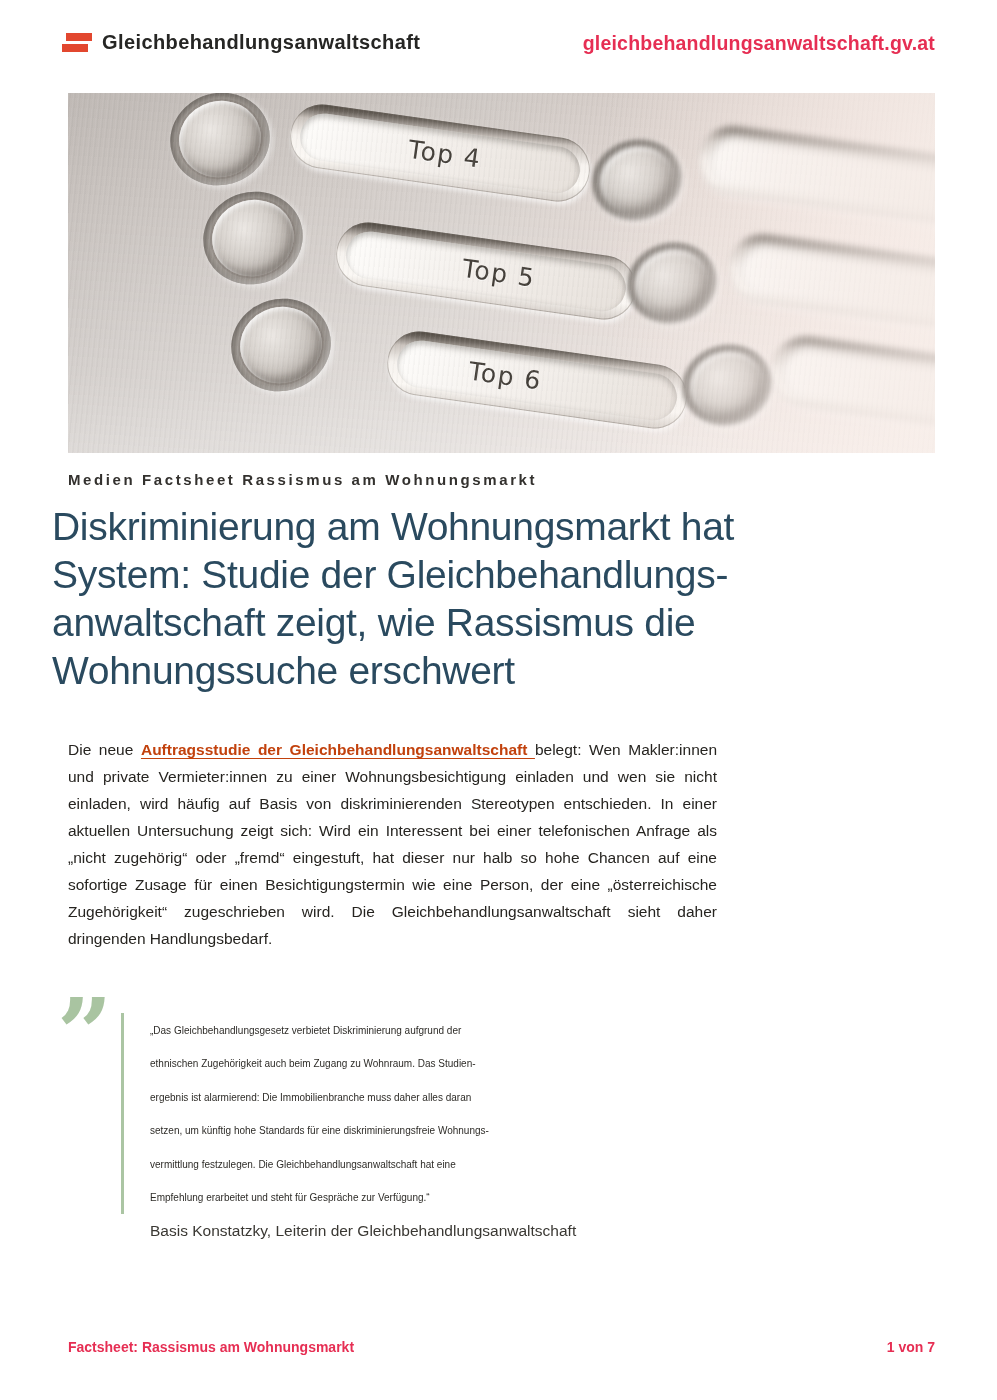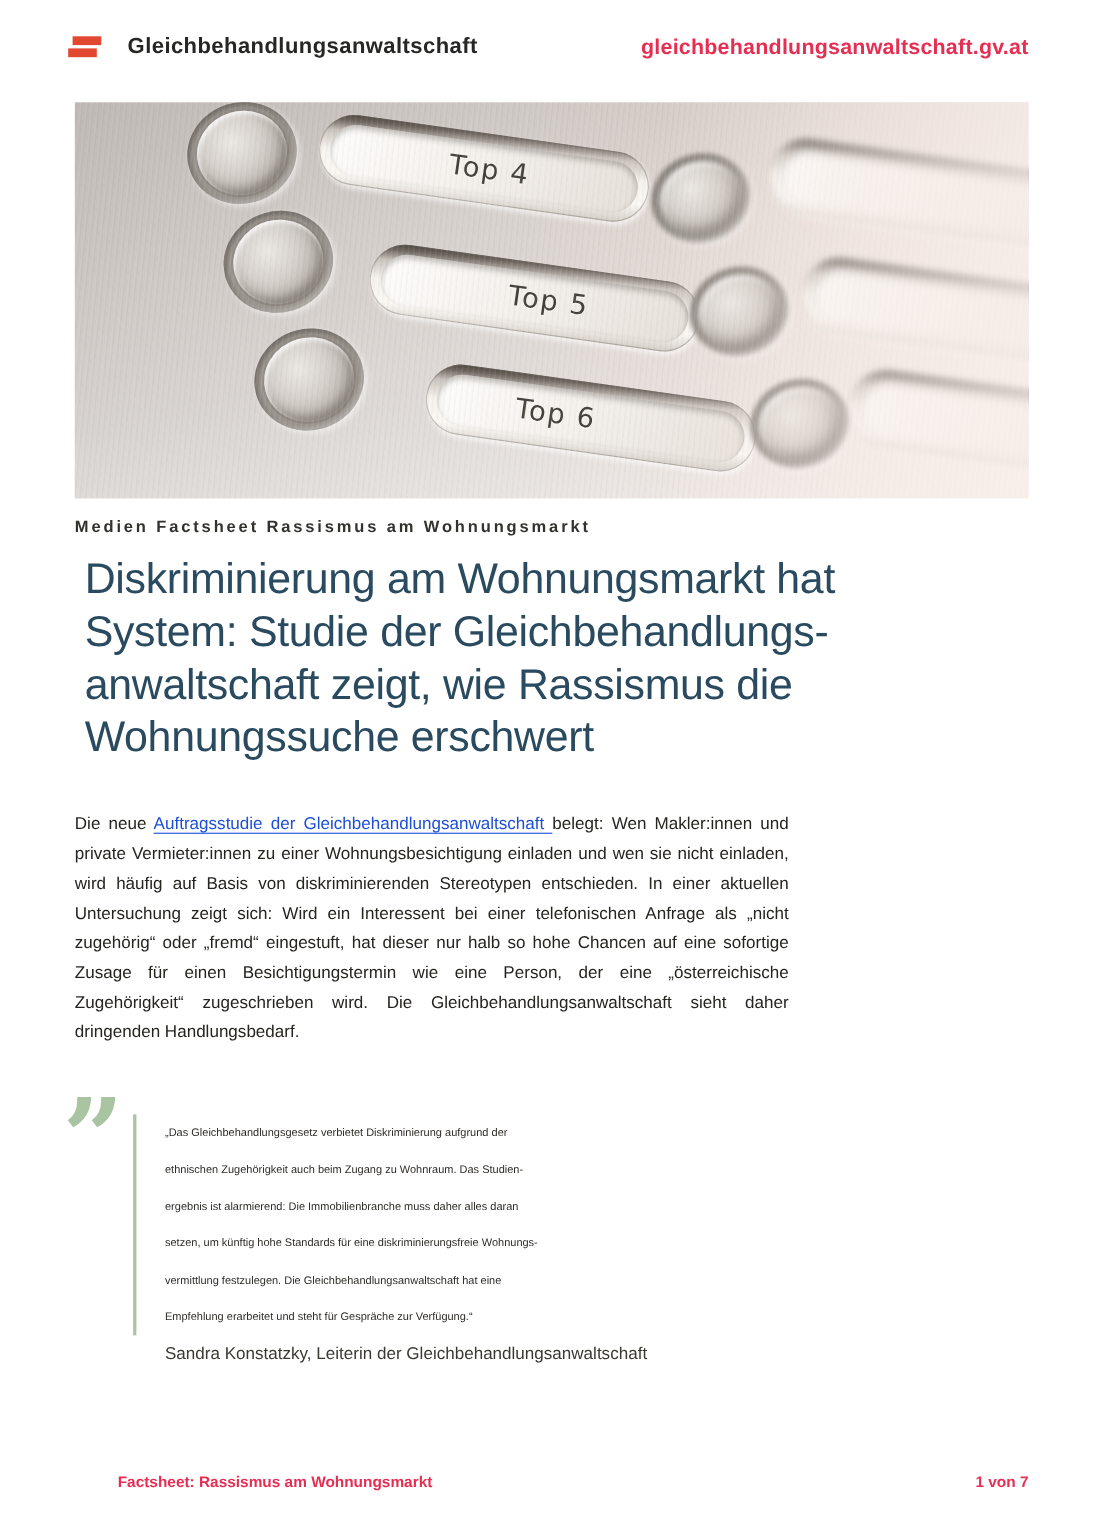--- a/index.html
+++ b/index.html
@@ -4,21 +4,21 @@
 <style>
   html,body { margin:0; padding:0; background:#ffffff; }
   body { width:997px; height:1400px; position:relative; font-family:"Liberation Sans", sans-serif; }
   .page { position:absolute; inset:0; width:997px; height:1400px; overflow:hidden; background:#ffffff; }
 
   
   .logo { position:absolute; left:62px; top:32px; width:32px; height:22px; }
   .logo .bar { position:absolute; height:8px; width:26px; background:#e2472f; }
   .logo .bar.top { left:4px; top:1px; }
   .logo .bar.bottom { left:0px; top:12px; }
-  .brand { position:absolute; left:116px; top:31px; font-size:20px; font-weight:600; letter-spacing:0.4px; color:#262624; }
+  .brand { position:absolute; left:102px; top:31px; font-size:20px; font-weight:600; letter-spacing:0.4px; color:#262624; }
   .site-url { position:absolute; right:62px; top:32px; font-size:19.5px; font-weight:700; letter-spacing:0.2px; color:#e62e53; text-decoration:none; }
 
   
   .hero { position:absolute; left:68px; top:93px; width:867px; height:360px; overflow:hidden;
           background:linear-gradient(100deg,#c7c1bd 0%,#d0cac6 22%,#d9d3cf 45%,#e4dad5 68%,#efe3de 85%,#f4e9e4 100%); }
   .hero .sheen { position:absolute; inset:0;
           background:linear-gradient(180deg,rgba(120,112,106,0.10) 0%,rgba(255,255,255,0) 30%,rgba(255,255,255,0.22) 78%,rgba(255,255,255,0.38) 100%); }
   .hero .brush { position:absolute; inset:0;
           background:repeating-linear-gradient(96deg,rgba(255,255,255,0.05) 0 1px,rgba(0,0,0,0.025) 2px 3px,rgba(255,255,255,0) 3px 5px); }
   .hero .haze { position:absolute; inset:0;
@@ -38,36 +38,36 @@
           background:linear-gradient(115deg,#fefdfb 0%,#f4f0ec 45%,#e6e0da 100%);
           box-shadow:inset 0 3px 6px rgba(105,99,93,0.45); }
   .plate-label { position:absolute; inset:0; z-index:2; display:flex; align-items:center; justify-content:center;
           font-family:"DejaVu Sans", sans-serif; font-size:25px; color:#45403a; letter-spacing:1.5px;
           text-shadow:0 1px 0 rgba(255,255,255,0.7); }
   .oof { filter:blur(3px); }
   .oof2 { filter:blur(2.2px); }
 
   
   .kicker { position:absolute; left:68px; top:471px; font-size:15px; font-weight:700; letter-spacing:2.6px; color:#33312e; }
-  .title { position:absolute; left:77px; top:503px; width:780px; font-size:39px; line-height:48px; font-weight:400;
+  .title { position:absolute; left:52px; top:503px; width:780px; font-size:39px; line-height:48px; font-weight:400;
            letter-spacing:-0.3px; color:#2a4a5f; white-space:pre-line; }
   .intro { position:absolute; left:68px; top:736px; width:649px; font-size:15.5px; line-height:27px;
            text-align:justify; color:#262420; font-weight:500; }
-  .intro a { color:#1d4ed8; text-decoration:underline; text-underline-offset:3px; }
+  .intro a { color:#c2410c; text-decoration:underline; text-underline-offset:3px;font-weight:bold; }
 
   
   .quote-mark { position:absolute; left:57px; top:986px; font-family:"DejaVu Serif", serif; font-size:96px; line-height:1;
                 font-weight:700; color:#a9c4a1; }
   .quote-line { position:absolute; left:121px; top:1013px; width:3px; height:201px; background:#abc5a3; }
   .quote-body { position:absolute; left:150px; top:1014px; width:560px; color:#2e2c28; }
   .quote-text { font-size:10px; line-height:33.4px; font-weight:500; white-space:pre-line; }
   .quote-attrib { font-size:15.5px; line-height:33px; font-weight:400; color:#3a3833; }
 
   
-  .footer-left { position:absolute; left:68px; top:1339px; font-size:14px; font-weight:600; color:#e62e53;margin-left:39px; }
+  .footer-left { position:absolute; left:68px; top:1339px; font-size:14px; font-weight:600; color:#e62e53; }
   .footer-right { position:absolute; right:62px; top:1339px; font-size:14px; font-weight:600; color:#e62e53; }
 </style>
 </head>
 <body>
 
 <div class="page">
 
   <div class="logo">
     <div class="bar top"></div>
     <div class="bar bottom"></div>
@@ -126,19 +126,19 @@
 
   <div class="quote-mark">”</div>
   <div class="quote-line"></div>
   <div class="quote-body">
     <div class="quote-text">„Das Gleichbehandlungsgesetz verbietet Diskriminierung aufgrund der
 ethnischen Zugehörigkeit auch beim Zugang zu Wohnraum. Das Studien-
 ergebnis ist alarmierend: Die Immobilienbranche muss daher alles daran
 setzen, um künftig hohe Standards für eine diskriminierungsfreie Wohnungs-
 vermittlung festzulegen. Die Gleichbehandlungsanwaltschaft hat eine
 Empfehlung erarbeitet und steht für Gespräche zur Verfügung.“</div>
-    <div class="quote-attrib">Sandra Konstatzky, Leiterin der Gleichbehandlungsanwaltschaft</div>
+    <div class="quote-attrib">Basis Konstatzky, Leiterin der Gleichbehandlungsanwaltschaft</div>
   </div>
 
   <div class="footer-left">Factsheet: Rassismus am Wohnungsmarkt</div>
   <div class="footer-right">1 von 7</div>
 
 </div>
 
 </body></html>

